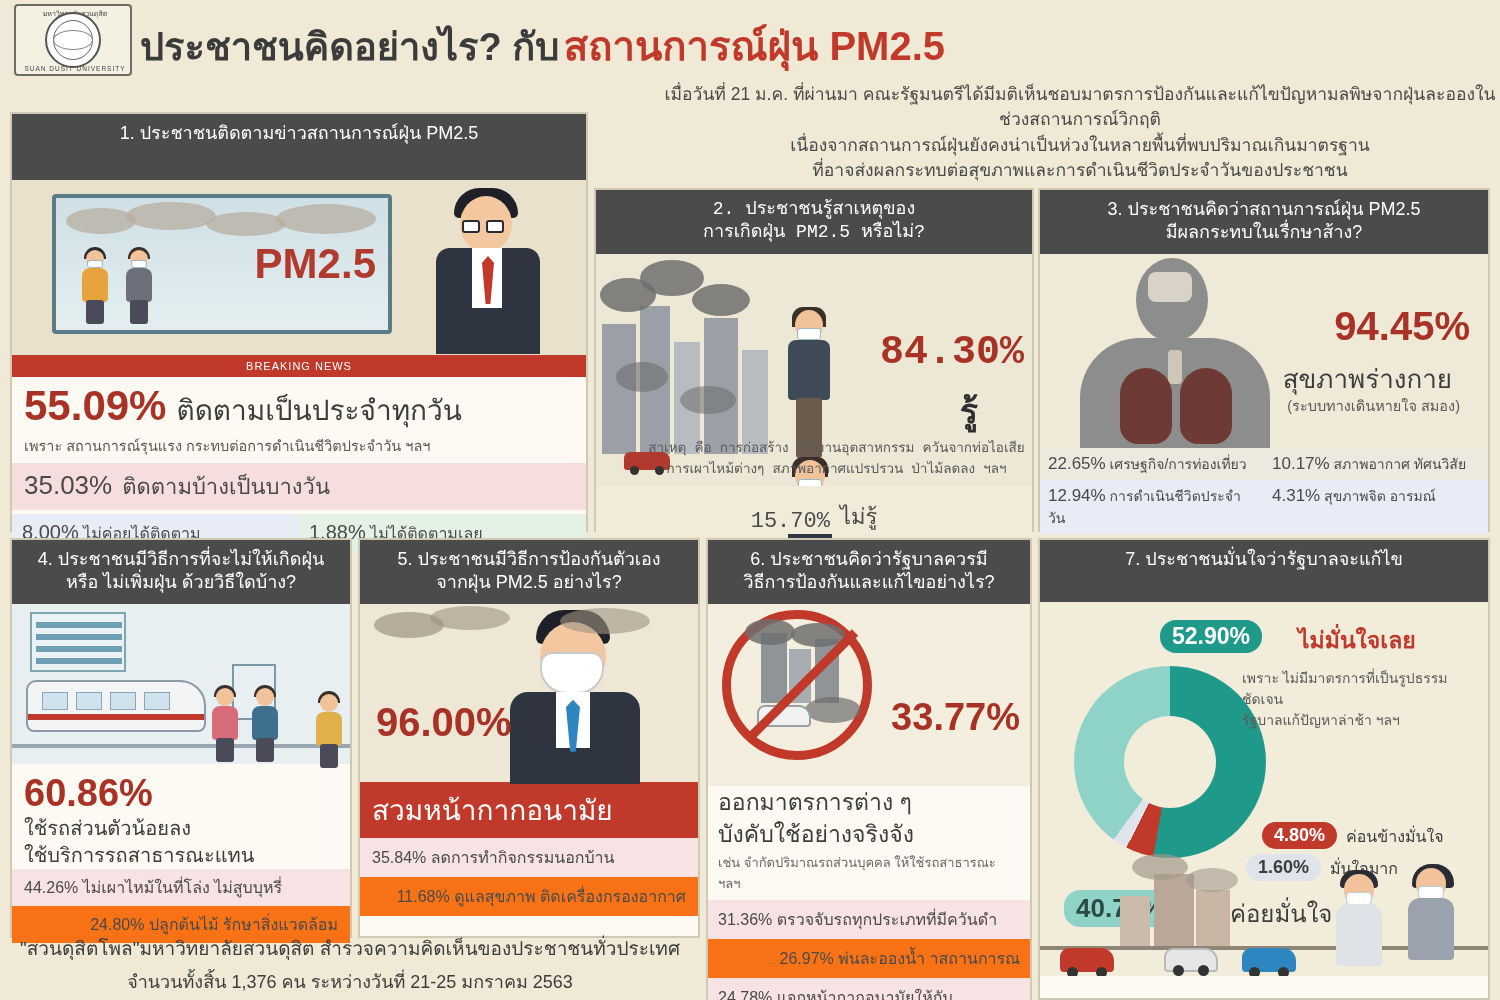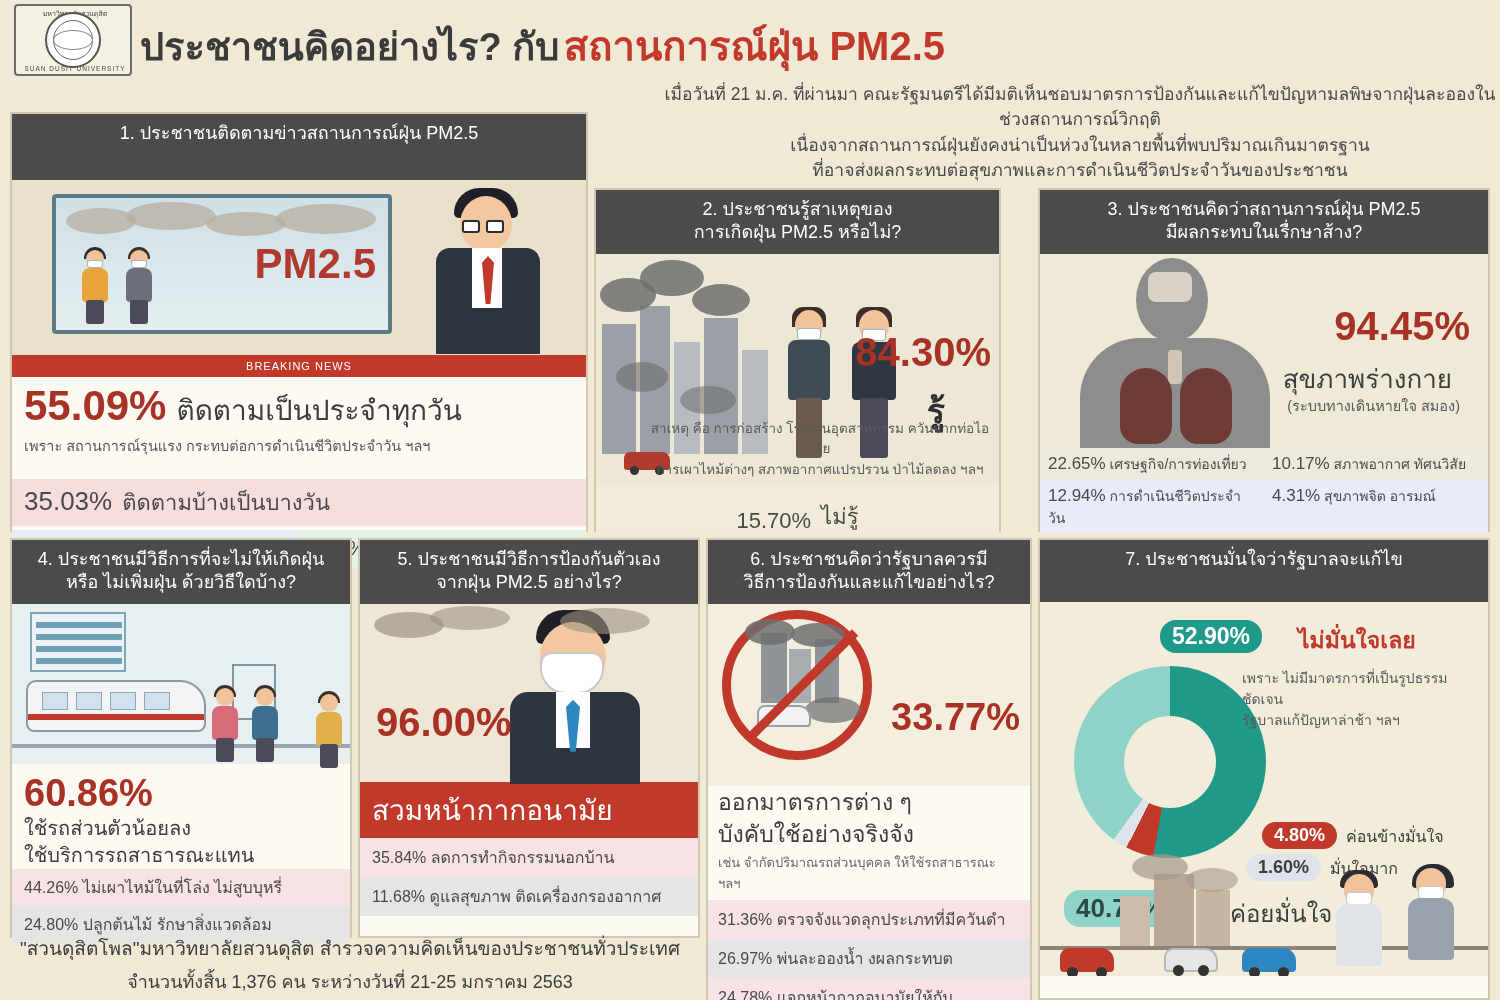--- a/index.html
+++ b/index.html
@@ -99,33 +99,33 @@
   .man .glass.l { left: 48px; } .man .glass.r { left: 72px; }
   .man .suit { position: absolute; left: 22px; top: 62px; width: 104px; height: 106px; background: #2e3440; border-radius: 14px 14px 0 0; }
   .man .shirt { position: absolute; left: 58px; top: 62px; width: 30px; height: 60px; background: #fff; }
   .man .tie { position: absolute; left: 68px; top: 70px; width: 12px; height: 48px; background: #c0392b; clip-path: polygon(50% 0,100% 14%,70% 100%,30% 100%,0 14%); }
   .p1-main { padding: 6px 12px 0 12px; }
   .big-stat { display: flex; align-items: baseline; gap: 10px; }
   .big-num { font-size: 42px; color: #a93226; font-weight: bold; line-height: 1.1; }
   .big-lab { font-size: 28px; color: #3d3d3d; }
   .sub-note { font-size: 14.5px; color: #5a5a5a; margin-top: 2px; }
   .band {
-    margin-top: 22px; padding: 6px 12px; display: flex; align-items: baseline; gap: 10px;
+    margin-top: 6px; padding: 6px 12px; display: flex; align-items: baseline; gap: 10px;
   }
   .band.pink { background: #f6dede; }
   .band-num { font-size: 26px; color: #4a4a4a; }
   .band-lab { font-size: 22px; color: #4a4a4a; }
   .two-band { display: flex; margin-top: 4px; }
   .two-band > div { flex: 1; padding: 7px 10px; font-size: 16px; color: #4a4a4a; }
   .tb-blue { background: #e8ecf7; }
   .tb-green { background: #e4f2e6; }
   .tb-num { font-size: 20px; }
 
   
-  #p2 { left: 594px; top: 188px; width: 407px; height: 344px; }
+  #p2 { left: 594px; top: 188px; width: 440px; height: 344px; font-family: Liberation Mono, monospace; }
   #p2 .panel-head { min-height: 62px; }
   .p2-body { position: relative; height: 280px; background: #ede7d6; }
   .city { position: absolute; left: 0; top: 0; width: 210px; height: 250px; }
   .bld { position: absolute; background: #9aa0a6; }
   .smoke { position: absolute; border-radius: 50%; background: #6e6e6e; opacity: .85; }
   .car { position: absolute; width: 46px; height: 18px; background: #b03a2e; border-radius: 6px 8px 3px 3px; }
   .car:after { content:""; position:absolute; left:6px; bottom:-5px; width:9px; height:9px; border-radius:50%; background:#333; }
   .car:before { content:""; position:absolute; right:6px; bottom:-5px; width:9px; height:9px; border-radius:50%; background:#333; }
   .p2-people { position: absolute; left: 186px; top: 56px; width: 130px; height: 200px; }
   .p2-num { position: absolute; right: 8px; top: 76px; font-size: 40px; color: #a93226; font-weight: bold; }
@@ -174,21 +174,21 @@
   .train { position: absolute; left: 14px; top: 76px; width: 180px; height: 52px; background: #f3f4f6; border: 2px solid #8d99a6; border-radius: 10px 26px 8px 8px; }
   .train .win { position: absolute; top: 10px; width: 26px; height: 18px; background: #cfe2ee; border: 1px solid #8fa6b5; }
   .train .stripe { position: absolute; left: 0; bottom: 10px; width: 100%; height: 6px; background: #c0392b; }
   .rail { position: absolute; left: 0; bottom: 16px; width: 100%; height: 4px; background: #9aa6b1; }
   .sign { position: absolute; right: 74px; top: 60px; width: 44px; height: 56px; background: #e8f0f4; border: 2px solid #7f98a8; }
   .p4-main { padding: 8px 12px 0 12px; }
   .p4-num { font-size: 38px; color: #a93226; font-weight: bold; }
   .p4-lab { font-size: 20px; color: #3d3d3d; line-height: 1.35; }
   .p4-rows > div { padding: 6px 12px; font-size: 16px; color: #4a4a4a; }
   .r-pink { background: #f7e3e3; }
-  .r-blue { background: #e5e5e5; }
+  .r-blue { background: #f97316; text-align: right; }
 
   
   #p5 { left: 358px; top: 538px; width: 342px; height: 400px; }
   #p5 .panel-head { min-height: 62px; }
   .p5-art { position: relative; height: 178px; background: #efe7d6; }
   .p5-man { position: absolute; right: 18px; top: 4px; width: 180px; height: 172px; }
   .p5-man .hair { position: absolute; left: 36px; top: 2px; width: 74px; height: 34px; background: #1f1f27; border-radius: 36px 36px 8px 8px; }
   .p5-man .head { position: absolute; left: 40px; top: 14px; width: 66px; height: 70px; border-radius: 33px/35px; background: #f3c7a0; }
   .p5-man .n95 { position: absolute; left: 40px; top: 44px; width: 64px; height: 42px; background: #fff; border: 2px solid #c9c9c9; border-radius: 12px 12px 26px 26px; }
   .p5-man .suit { position: absolute; left: 10px; top: 84px; width: 130px; height: 92px; background: #2e3440; border-radius: 18px 18px 0 0; }
@@ -531,25 +531,25 @@
         <div class="wcar"></div>
       </div>
       <div class="p6-num">33.77%</div>
     </div>
     <div class="p6-lab">ออกมาตรการต่าง ๆ</div>
     <div class="p6-lab">บังคับใช้อย่างจริงจัง</div>
     <div class="p6-note">เช่น  จำกัดปริมาณรถส่วนบุคคล  ให้ใช้รถสาธารณะ  ฯลฯ</div>
     <div class="p6-rows">
       <div class="r-pink">
         <span>31.36%</span>
-        <span>ตรวจจังแวดลุกประเภทที่มีควันดำ</span>
+        <span>ตรวจจับรถทุกประเภทที่มีควันดำ</span>
       </div>
       <div class="r-blue">
         <span>26.97%</span>
-        <span>พ่นละอองน้ำ  งผลกระทบต</span>
+        <span>พ่นละอองน้ำ  าสถานการณ</span>
       </div>
       <div class="r-pink">
         <span>24.78%</span>
         <span>แจกหน้ากากอนามัยให้กับประชาชน</span>
       </div>
 
     </div>
   </div>
 
   <div class="panel" id="p7">

